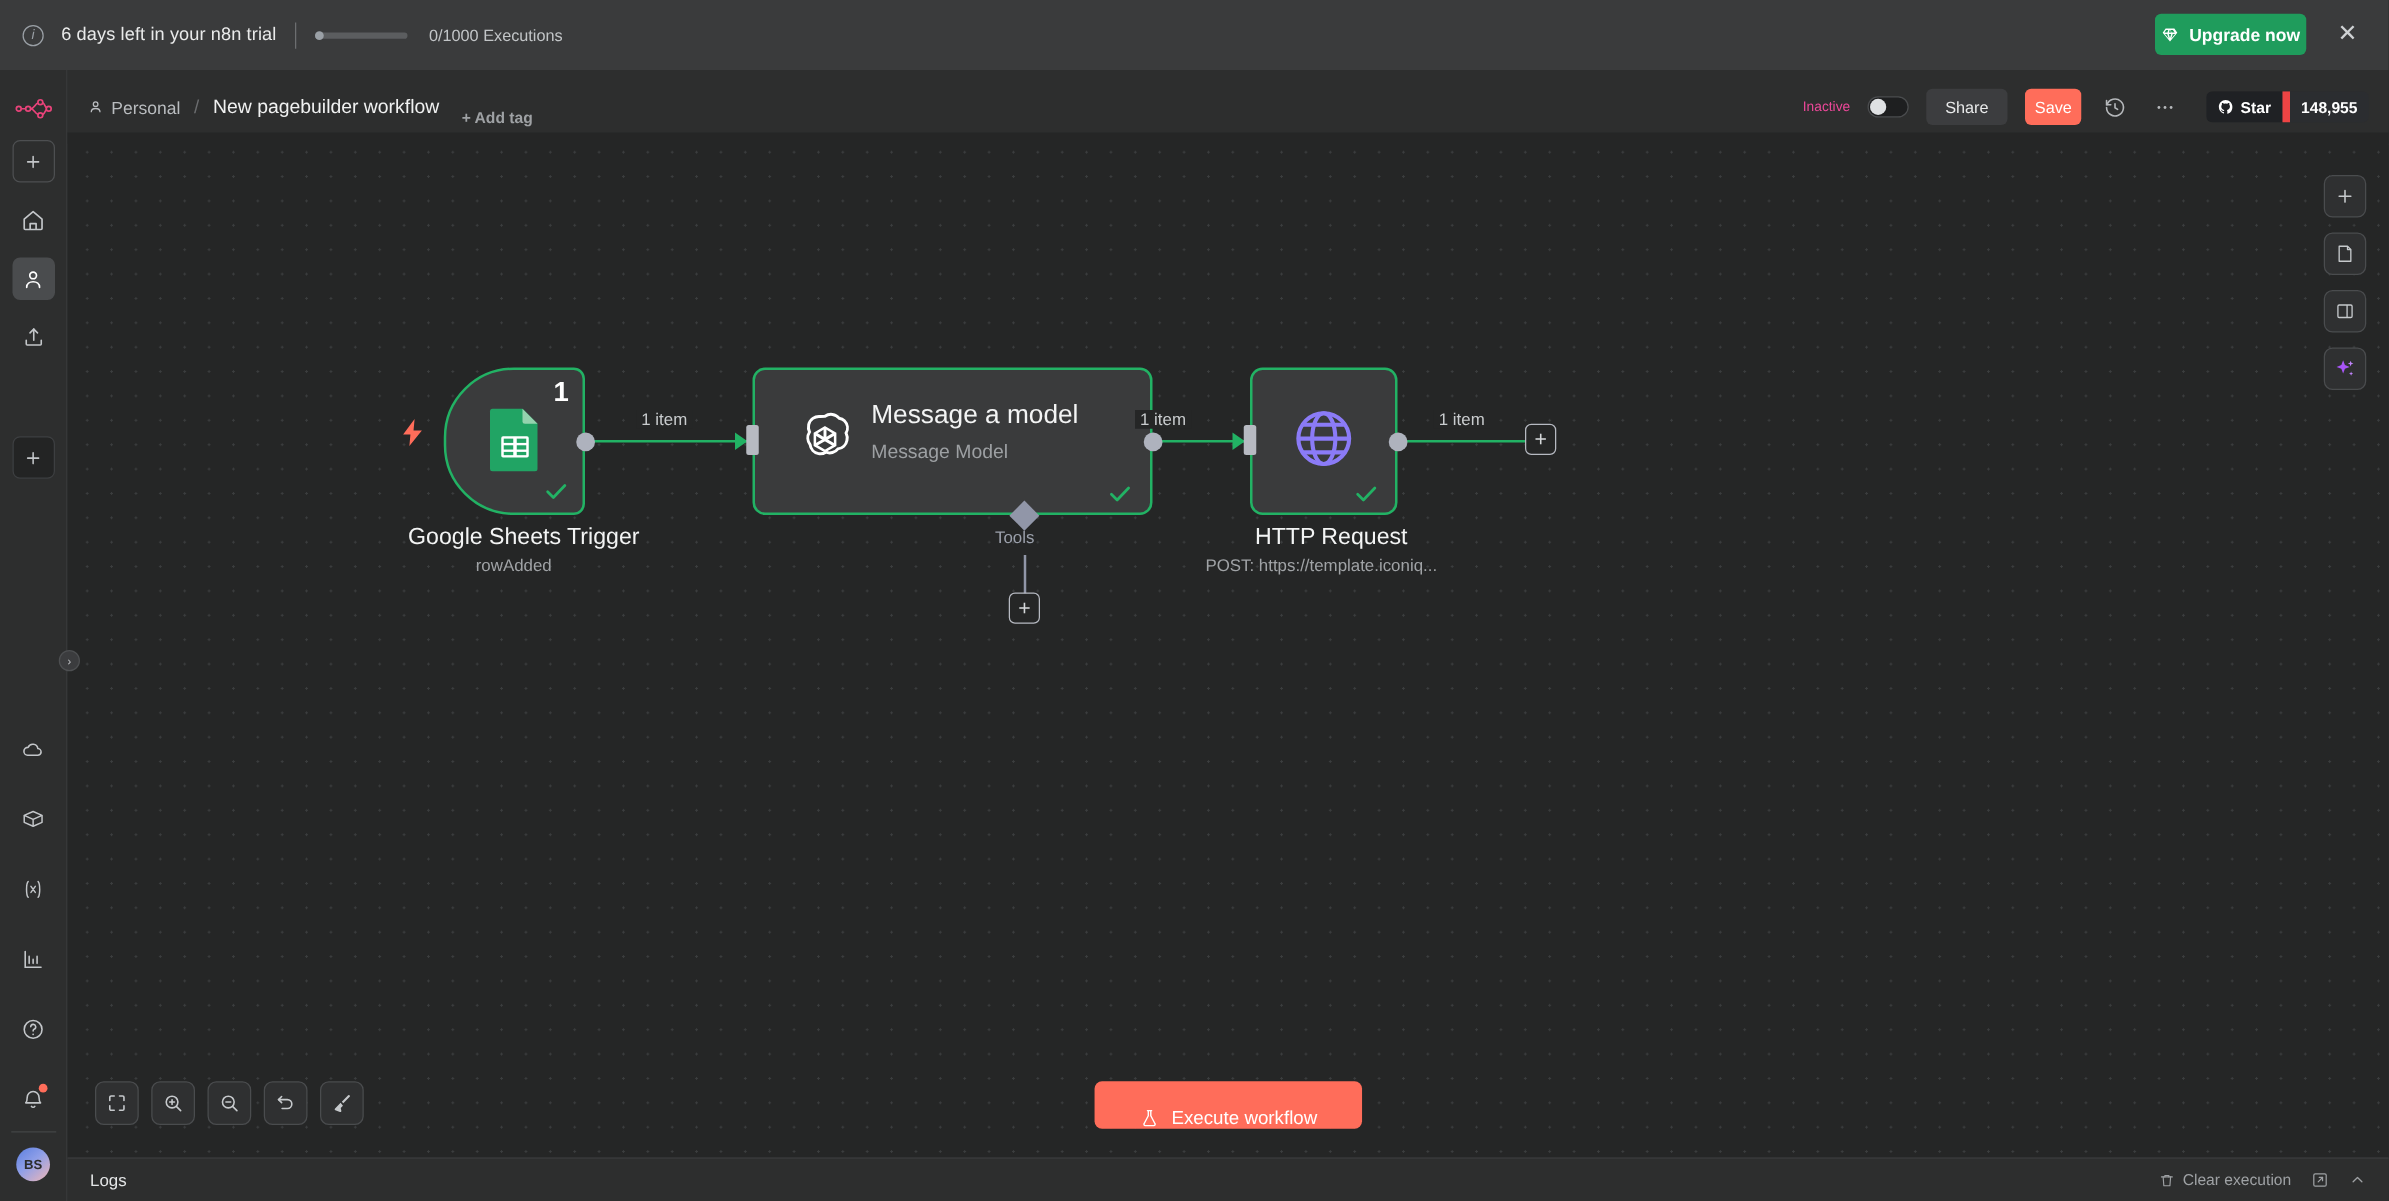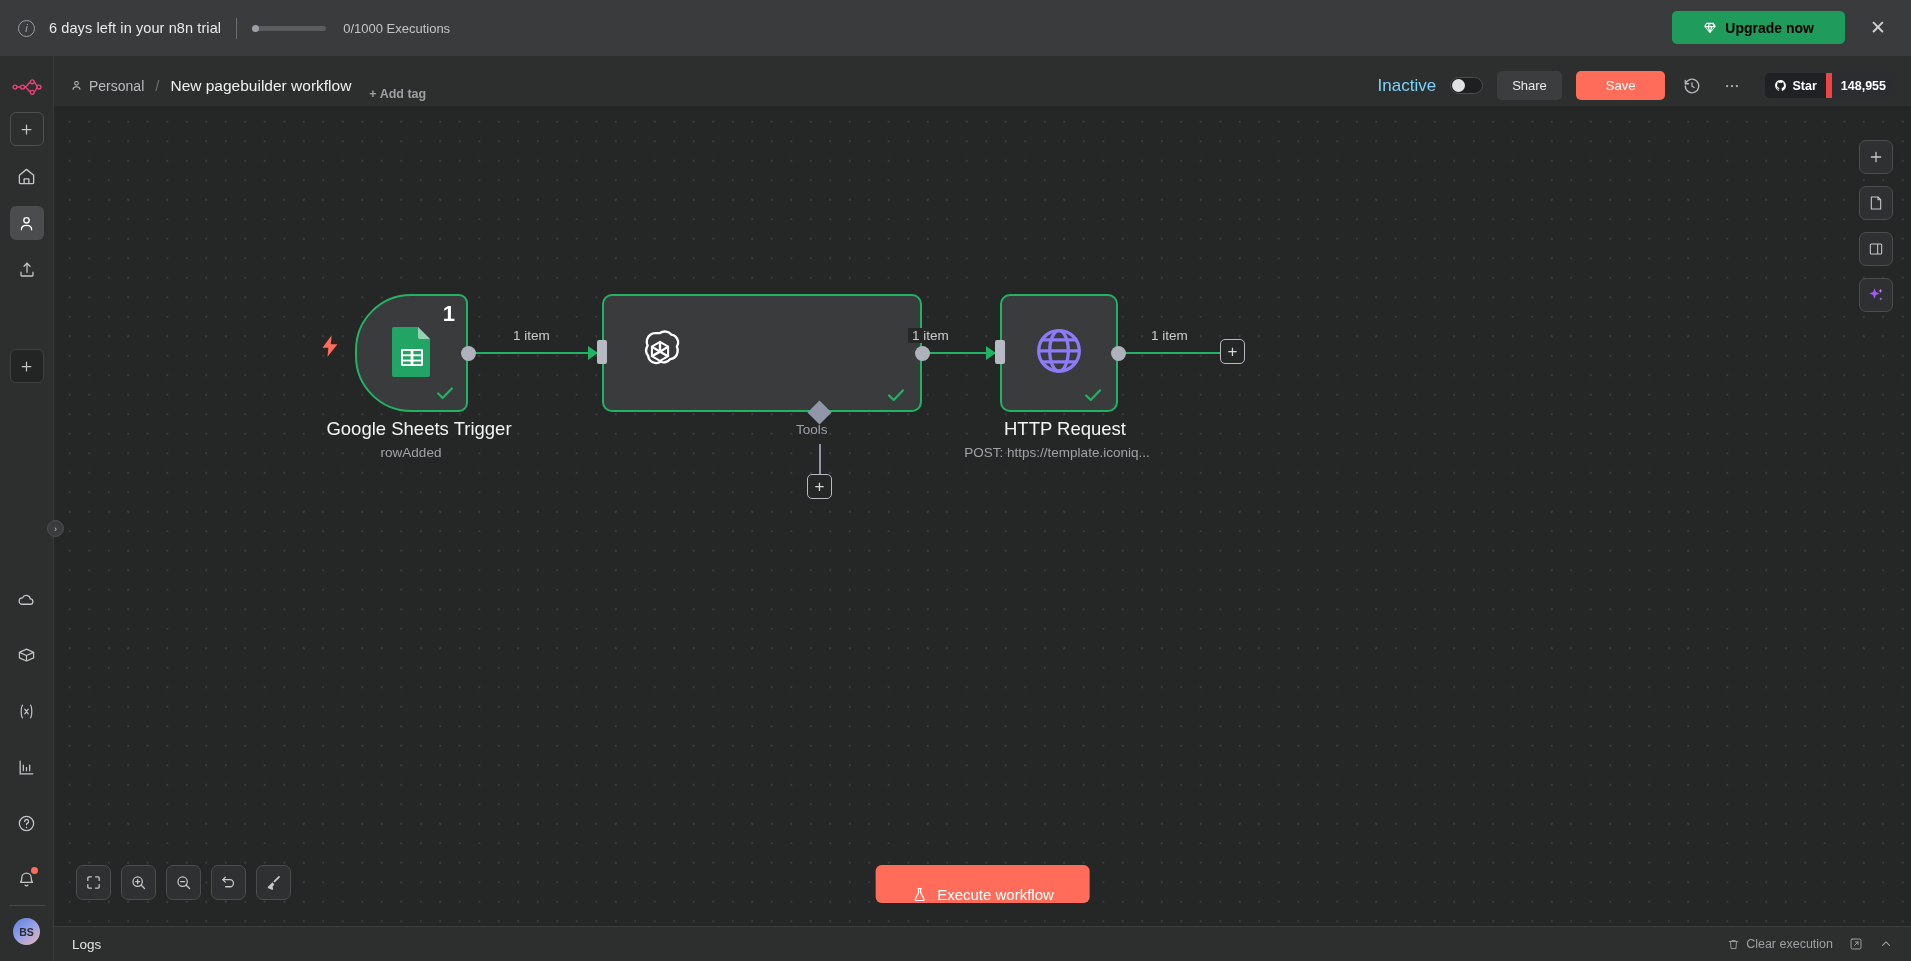--- a/index.html
+++ b/index.html
@@ -31,22 +31,22 @@
     position: relative; width: 74px; height: 5px; border-radius: 3px;
     background: #5b5d5f;
   }
   .trial-progress .dot {
     position: absolute; left: 0; top: -1px; width: 7px; height: 7px;
     border-radius: 50%; background: #9aa0a6;
   }
   .trial-exec { font-size: 13px; color: #c2c5c7; margin-left: 17px; }
   .upgrade-btn {
     position: absolute; right: 66px; top: 11px;
-    background: #1f9c5c; color: #000000;
-    border-radius: 5px; height: 33px; padding: 0 31px;
+    background: #1f9c5c; color: #ffffff;
+    border-radius: 5px; height: 33px; padding: 0 5px;
     display: flex; align-items: center; gap: 8px;
     font-size: 14px; font-weight: bold; cursor: pointer; border: none;
   }
   .banner-close {
     position: absolute; right: 22px; top: 16px;
     width: 22px; height: 22px; color: #cfd2d4; font-size: 19px;
     display: flex; align-items: center; justify-content: center; cursor: pointer;
     line-height: 1;
   }
 
@@ -90,36 +90,36 @@
   .header {
     position: absolute; left: 54px; top: 56px; width: 1857px; height: 60px;
     background: #2d2e2e; border-bottom: 1px solid #3a3b3c;
     display: flex; align-items: center; padding: 0 16px;
   }
   .hdr-person { display: flex; align-items: center; gap: 6px; font-size: 14px; color: #b9bcbf; cursor: pointer; }
   .hdr-slash { color: #6b6d6f; margin: 0 11px; font-size: 15px; }
   .hdr-title { font-size: 15.5px; color: #f0f1f1; cursor: text; }
   .hdr-addtag { font-size: 12.5px; color: #9ea1a4; margin-left: 18px; font-weight: bold; cursor: pointer; margin-top: 17px; }
   .hdr-right { margin-left: auto; display: flex; align-items: center; gap: 14px; }
-  .hdr-inactive { font-size: 17px; color: #7dd3fc; }
+  .hdr-inactive { font-size: 11px; color: #ec4899; }
   .toggle {
     width: 33px; height: 17px; border-radius: 9px; background: #1e1f20;
     position: relative; cursor: pointer; border: 1px solid #4a4c4e;
   }
   .toggle .knob {
     position: absolute; left: 1px; top: 1px; width: 13px; height: 13px;
     border-radius: 50%; background: #dfe1e3;
   }
   .btn-share {
     background: #3c3d3f; color: #e9eaea; border: none; border-radius: 5px;
     height: 29px; padding: 4px 15px; font-size: 13px; cursor: pointer;
   }
   .btn-save {
     background: #ff6d5a; color: #fff; border: none; border-radius: 5px;
-    height: 29px; padding: 0 30px; font-size: 13px; cursor: pointer; font-weight: 500;
+    height: 29px; padding: 0 8px; font-size: 13px; cursor: pointer; font-weight: 500;
   }
   .icon-btn { color: #b5b8bb; cursor: pointer; display: flex; align-items: center; justify-content: center; width: 26px; height: 26px; }
   .gh-star {
     display: flex; align-items: stretch; border-radius: 5px; overflow: hidden;
     margin-left: 6px; height: 25px; font-size: 12.5px; font-weight: bold; cursor: pointer;
   }
   .gh-star .lhs { background: #1f2124; color: #fff; display: flex; align-items: center; gap: 5px; padding: 0 9px; }
   .gh-star .rhs { background: #2b2d30; color: #fff; display: flex; align-items: center; padding: 0 9px; border-left: 6px solid #ef4444; }
 
   
@@ -455,20 +455,24 @@
     <div class="node-wrap">
       <div class="port-in" style="left:543px; top:234px;"></div>
       <div class="node-box" style="left:548px; top:188px; width:320px; height:118px; border-radius:10px;">
         <div style="position:absolute; left:29px; top:50%; transform:translateY(-50%);">
           <svg width="54" height="54" viewBox="0 0 24 24" fill="none" stroke="#ffffff" stroke-width="1.05">
             <path d="M12 3.1c1.6-1.1 3.8-.8 5 .7.7.1 1.4.4 1.9.9 1.2 1.2 1.4 3 .6 4.4.4.8.5 1.7.3 2.6-.3 1.6-1.6 2.8-3.2 3-1 1.3-2.8 1.8-4.3 1.2-.8.5-1.7.7-2.6.5-1.6-.3-2.8-1.6-3-3.2-1-1.3-1.1-3.1-.2-4.5-.4-.8-.5-1.7-.3-2.6.4-1.9 2.2-3.1 4.1-2.9.4-.1.8-.1 1.7-.1z"></path>
             <path d="M12 7.1L15.6 9.2v4.2L12 15.5 8.4 13.4V9.2L12 7.1z" stroke-width=".9"></path>
             <path d="M12 7.1v4.3l3.6 2.1M12 11.4L8.4 13.4M8.4 9.2L12 11.4l3.6-2.2"></path>
           </svg>
         </div>
+        <div style="position:absolute; left:93px; top:24px; width:200px;">
+          <div style="font-size:21px; color:#f3f4f4; line-height:1.17; font-weight:500;">Message a model</div>
+          <div style="font-size:15.5px; color:#9da0a3; margin-top:8px;">Message Model</div>
+        </div>
         <div class="node-check" style="right:13px; bottom:4px;">
           <svg width="22" height="22" viewBox="0 0 24 24" stroke="#22b264" stroke-width="2.4" fill="none" stroke-linecap="round" stroke-linejoin="round">
               <path d="M4.5 12.5l5 5L19.5 7"></path>
             </svg>
         </div>
       </div>
       <div class="port-out" style="left:861px; top:240px;"></div>
 
       <div class="tools-diamond" style="left:757px; top:298px;"></div>
       <div class="tools-label" style="left:742px; top:316px;">Tools</div>

